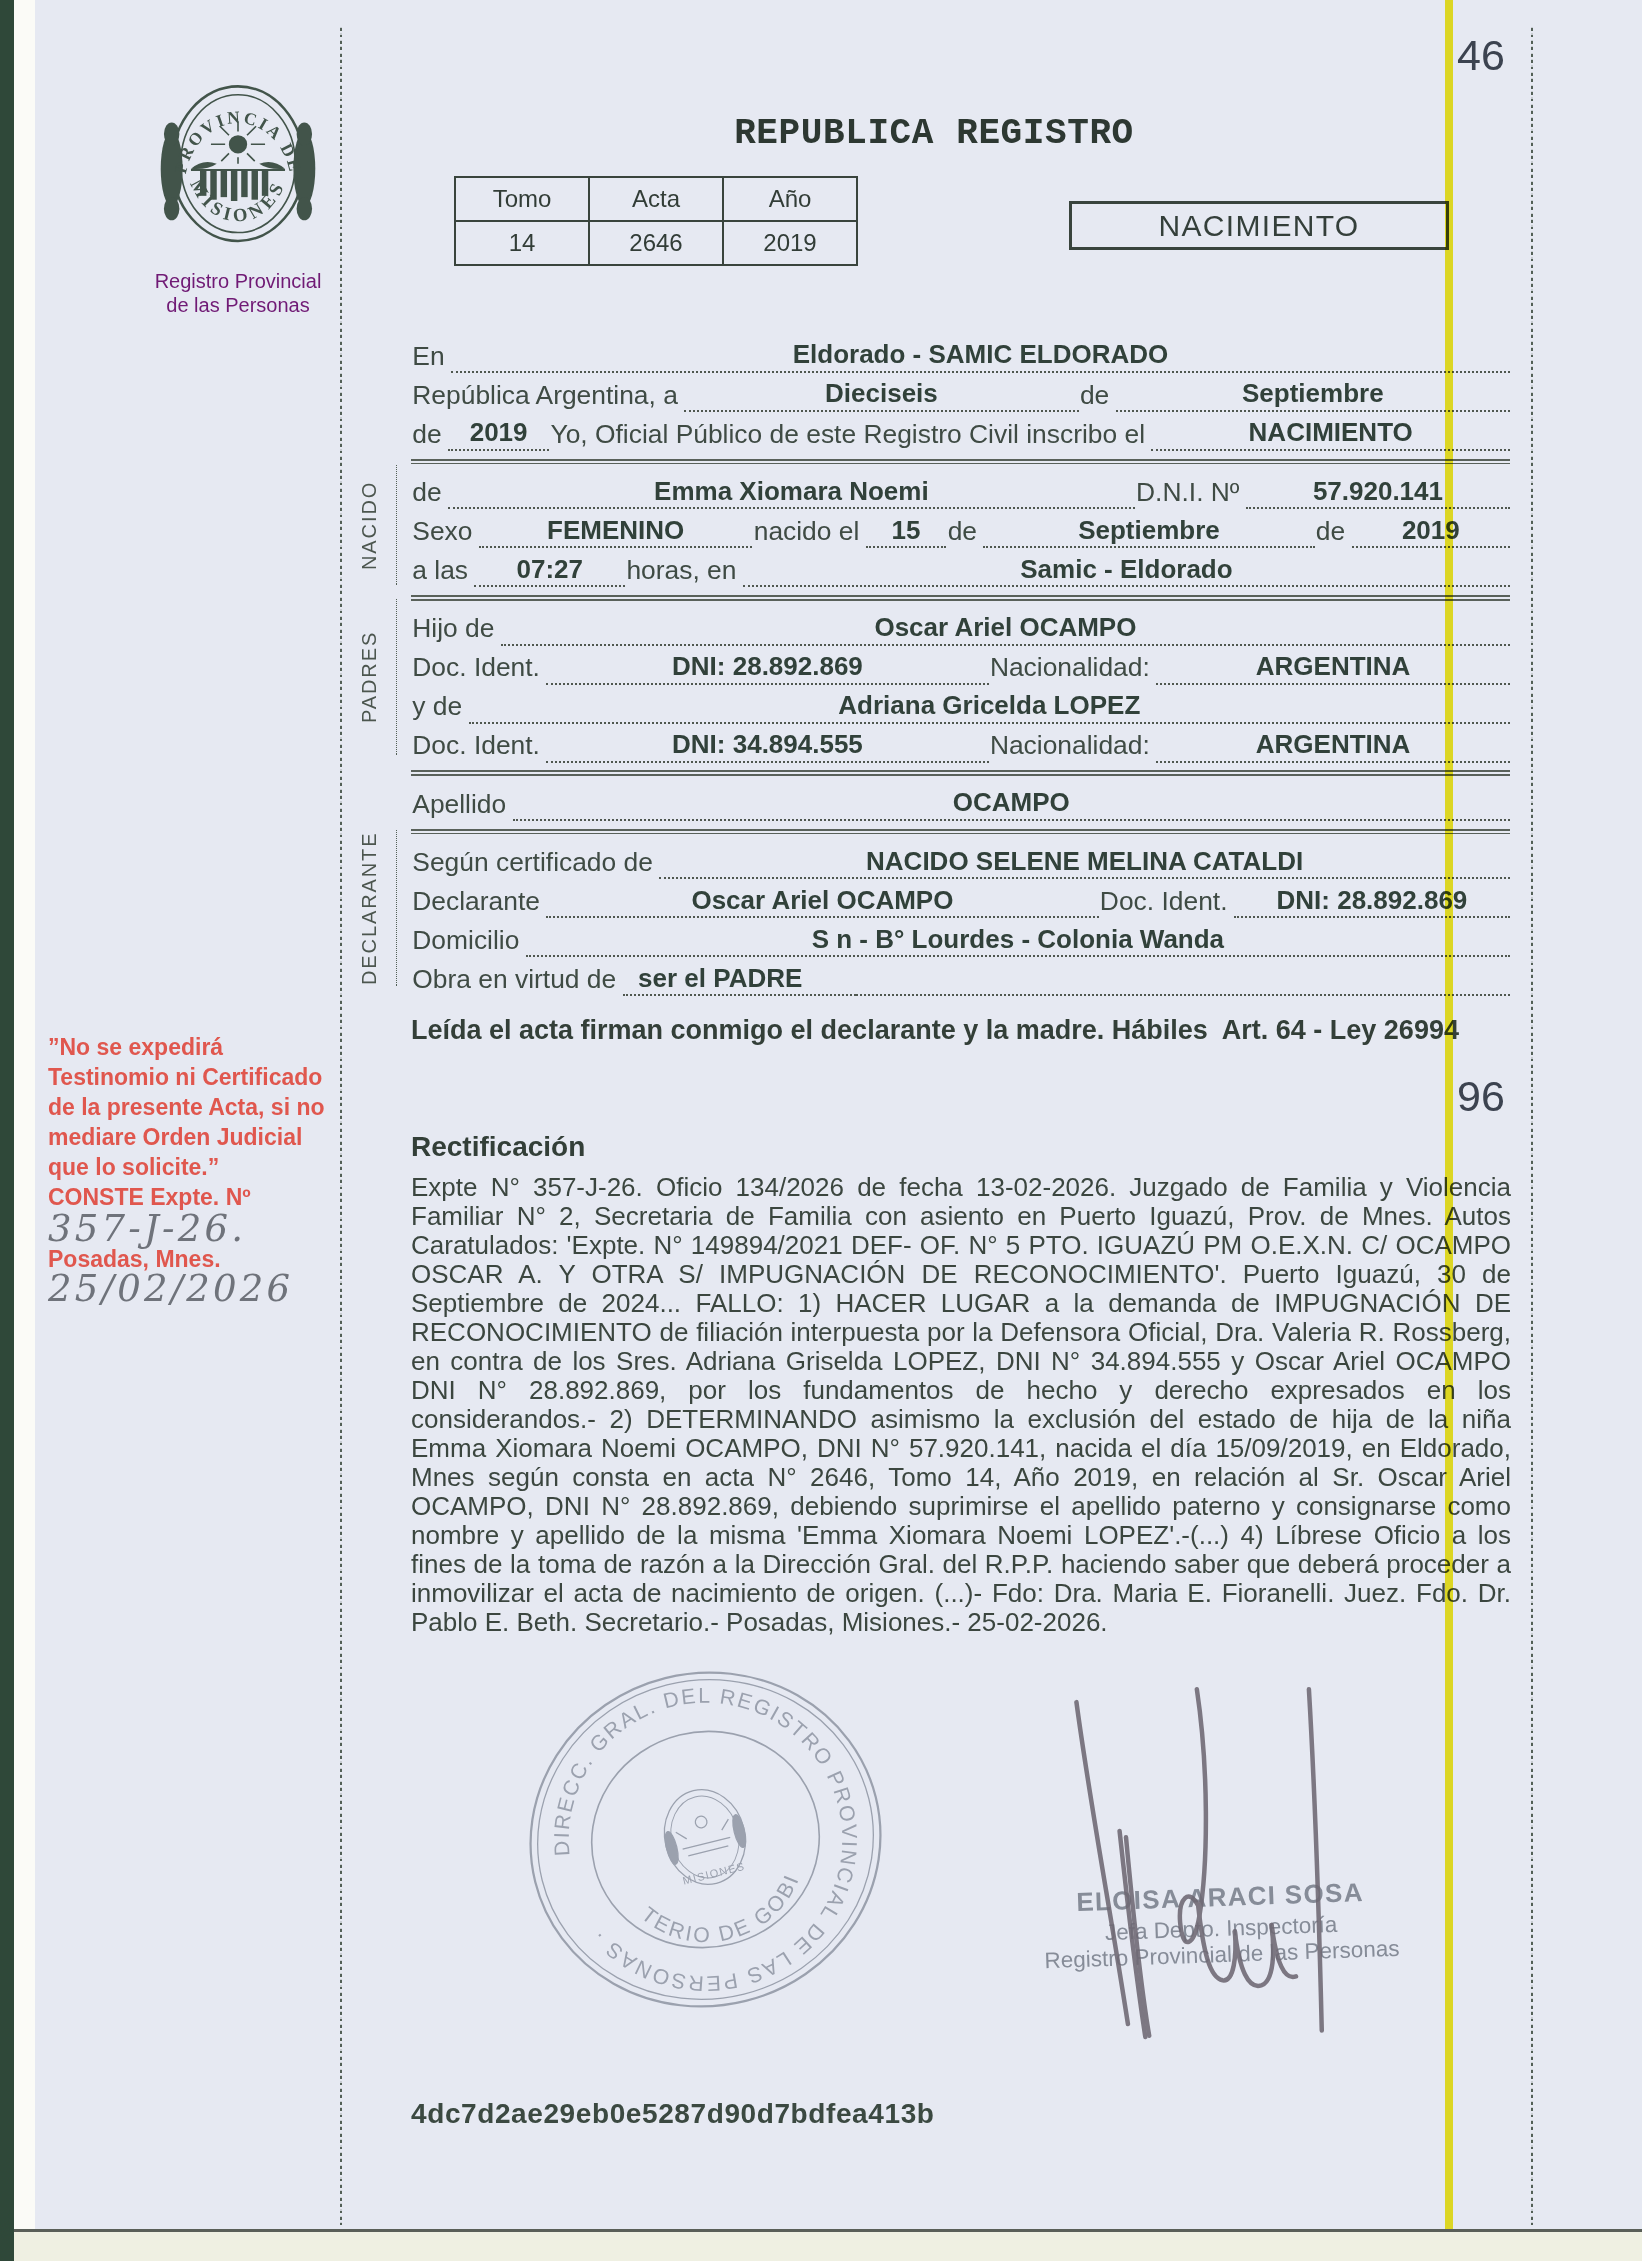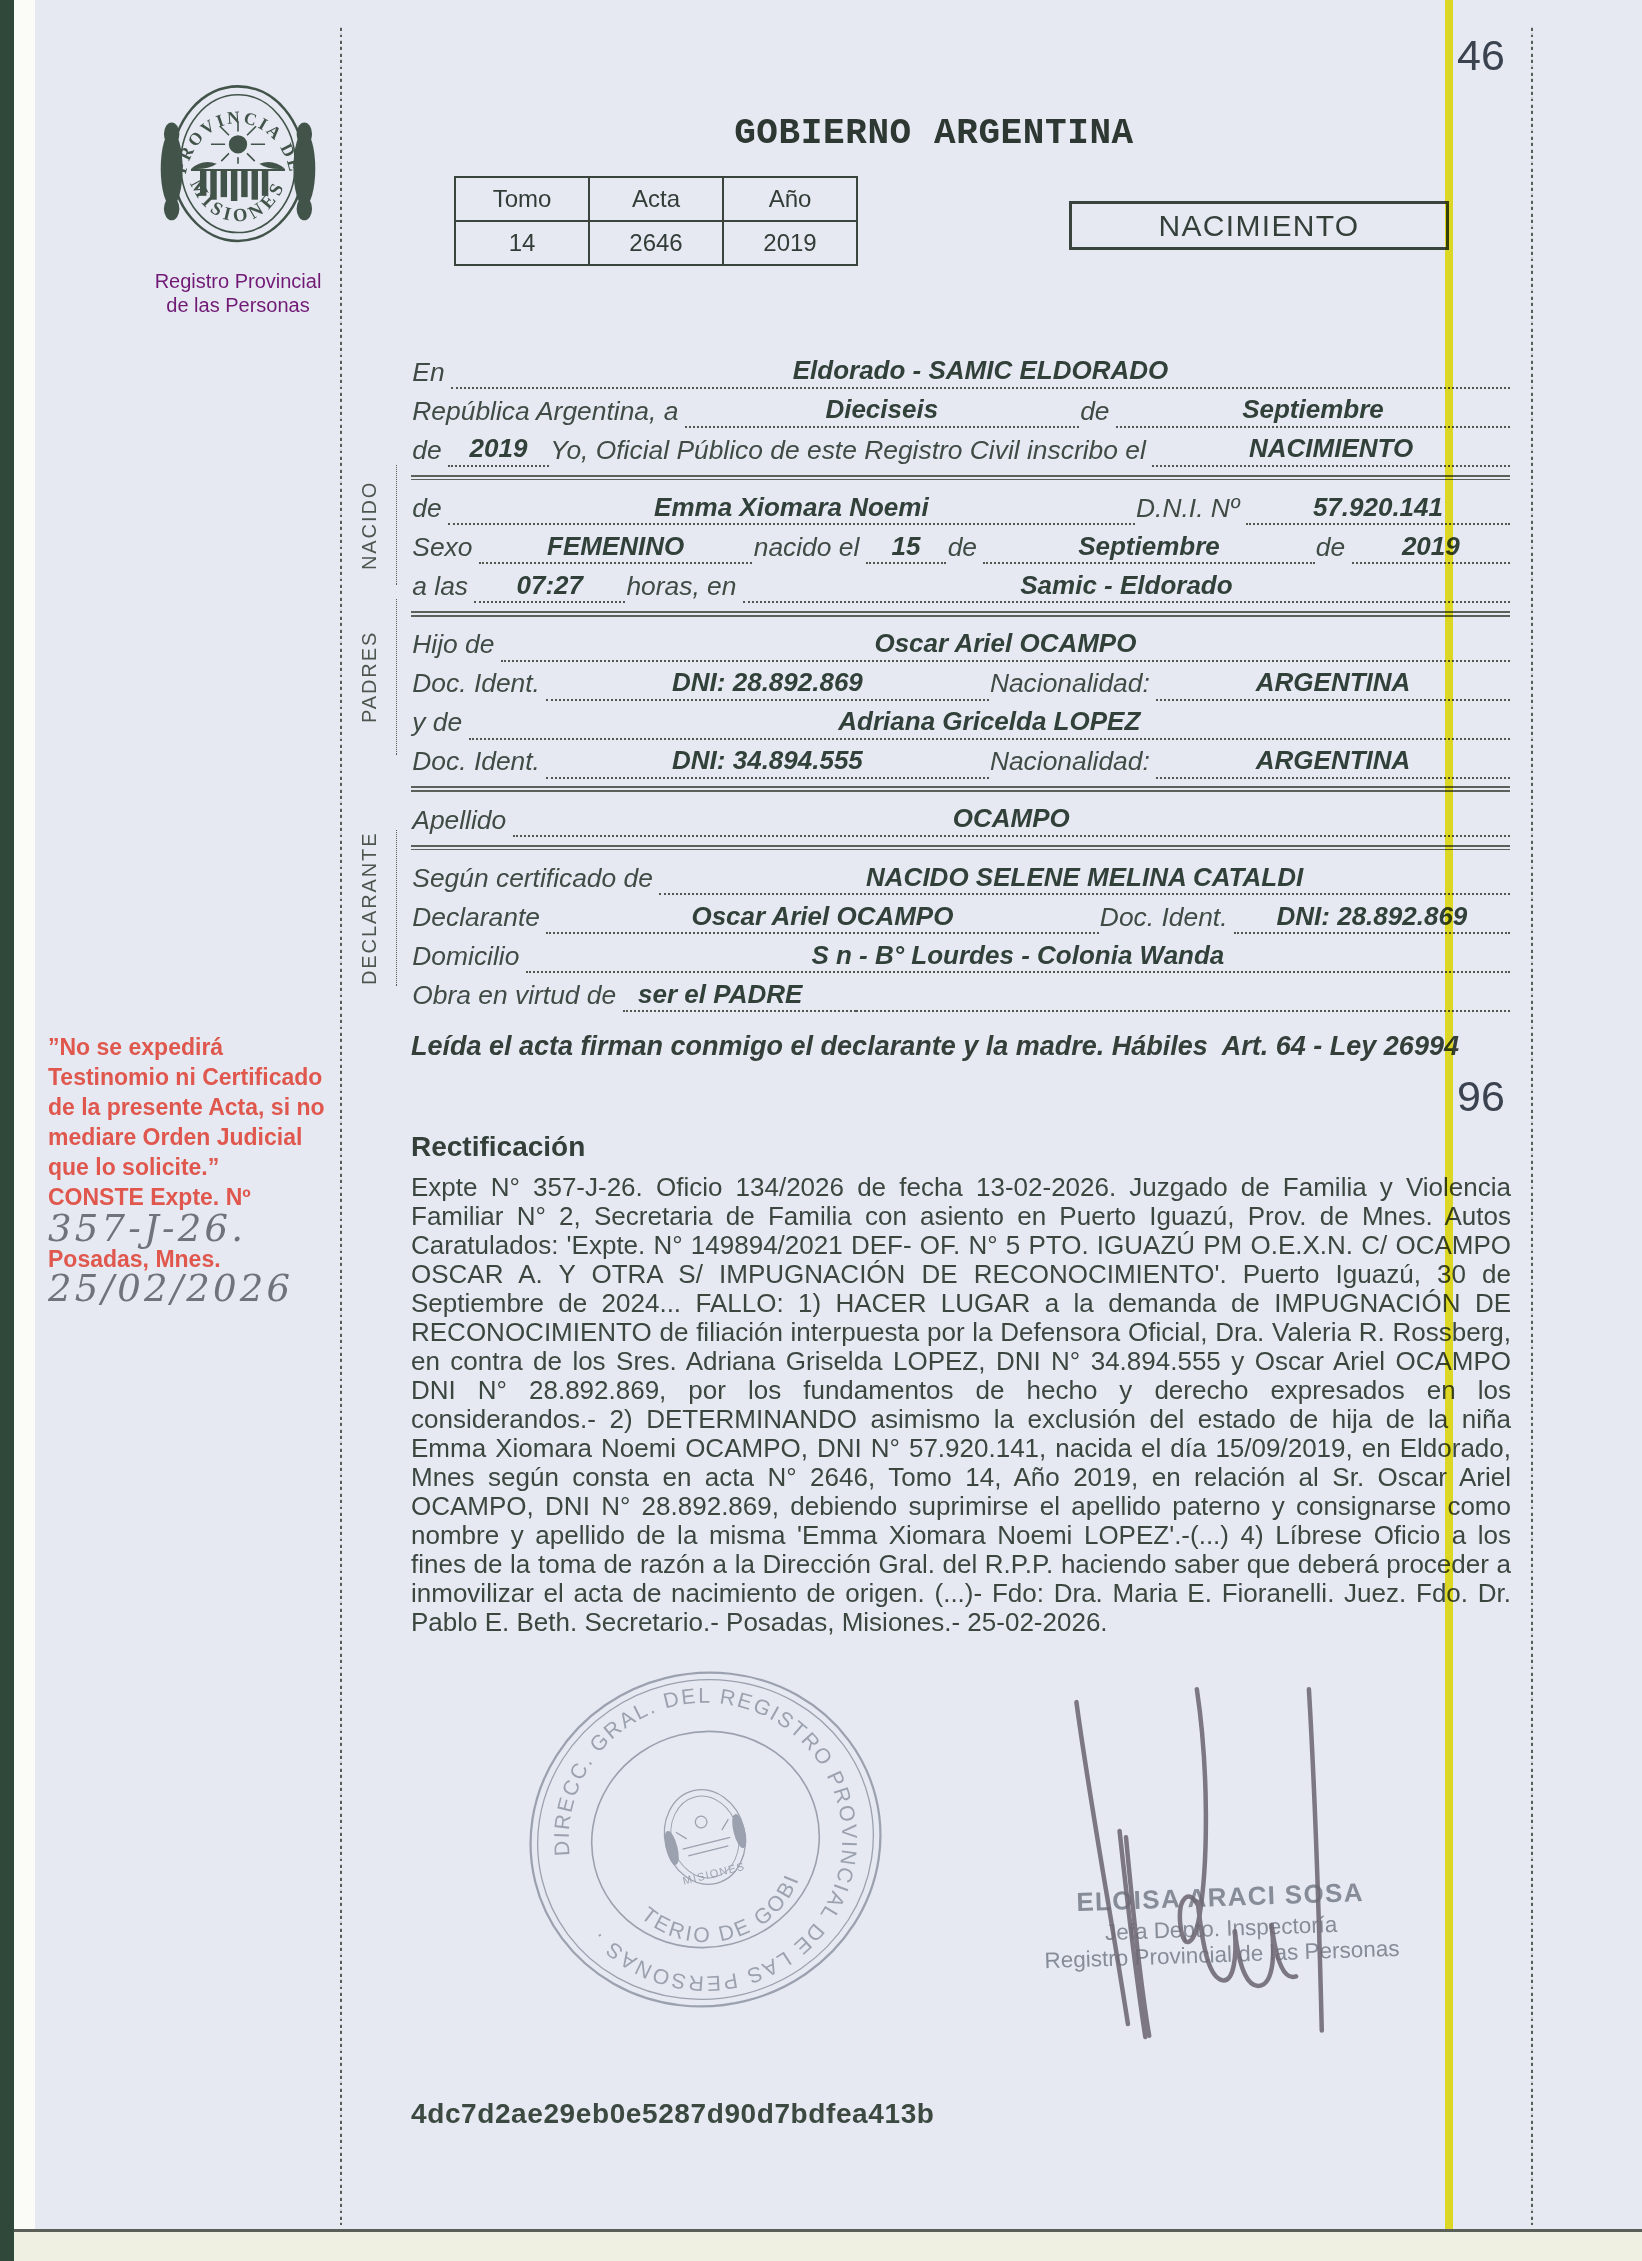--- a/index.html
+++ b/index.html
@@ -18,21 +18,21 @@
   .logo .caption{font-size:20px;line-height:24.5px;color:#701a75;margin-top:3.9px;}
   
   .title{left:657px;top:113px;width:554px;text-align:center;
          font-family:"Liberation Mono",monospace;font-weight:700;font-size:36px;letter-spacing:0.6px;color:#2d3832;}
   .meta-table{left:454px;top:176px;border-collapse:collapse;}
   .meta-table td{border:2.6px solid #39443d;width:130px;height:40px;text-align:center;font-size:24px;color:#323d37;}
   .birth-box{left:1069px;top:201px;width:374px;height:43px;border:3.2px solid #39443d;
              display:flex;align-items:center;justify-content:center;font-size:30px;letter-spacing:1.3px;color:#343f3a;}
   .pagenum{font-size:43px;color:#3c4350;z-index:61;}
   
-  .form{left:411px;top:350px;width:1099px;font-style:italic;}
+  .form{left:411px;top:334px;width:1099px;}
   .frow{display:flex;align-items:flex-end;height:39px;}
   .lbl{font-size:26.4px;color:#3f4b44;white-space:pre;padding:0 6.4px 1.3px 1.3px;}
   .fill{flex:1 1 0;border-bottom:2.6px dotted #4f574f;display:flex;align-items:flex-end;justify-content:center;
         height:35px;white-space:nowrap;}
   .fill b{font-size:26px;color:#31413a;margin-bottom:0.6px;}
   .fill.left{justify-content:flex-start;padding-left:15.5px;}
   .sep{height:5.8px;margin:7.7px 0 5.8px 0;
        background:linear-gradient(to bottom,#59615a 0 1.9px,transparent 1.9px 3.9px,#59615a 3.9px 5.8px);}
   .vlabel{left:343px;width:53px;display:flex;align-items:center;justify-content:center;
           writing-mode:vertical-rl;transform:rotate(180deg);font-size:20px;letter-spacing:1.9px;color:#4c564f;
@@ -106,21 +106,21 @@
         <path d="M104,150 q18,-16 40,-8 q-14,10 -40,8z"></path>
         <path d="M250,150 q-18,-16 -40,-8 q14,10 40,8z"></path>
       </g>
     </svg>
     <div class="caption">
       <div>Registro Provincial</div>
       <div>de las Personas</div>
     </div>
   </div>
 
-  <div class="abs title">GOBIERNO ARGENTINA</div>
+  <div class="abs title">REPUBLICA REGISTRO</div>
 
   <table class="abs meta-table">
     <tbody>
         <tr>
       <td>Tomo</td>
       <td>Acta</td>
       <td>Año</td>
     </tr>
     <tr>
       <td>14</td>

